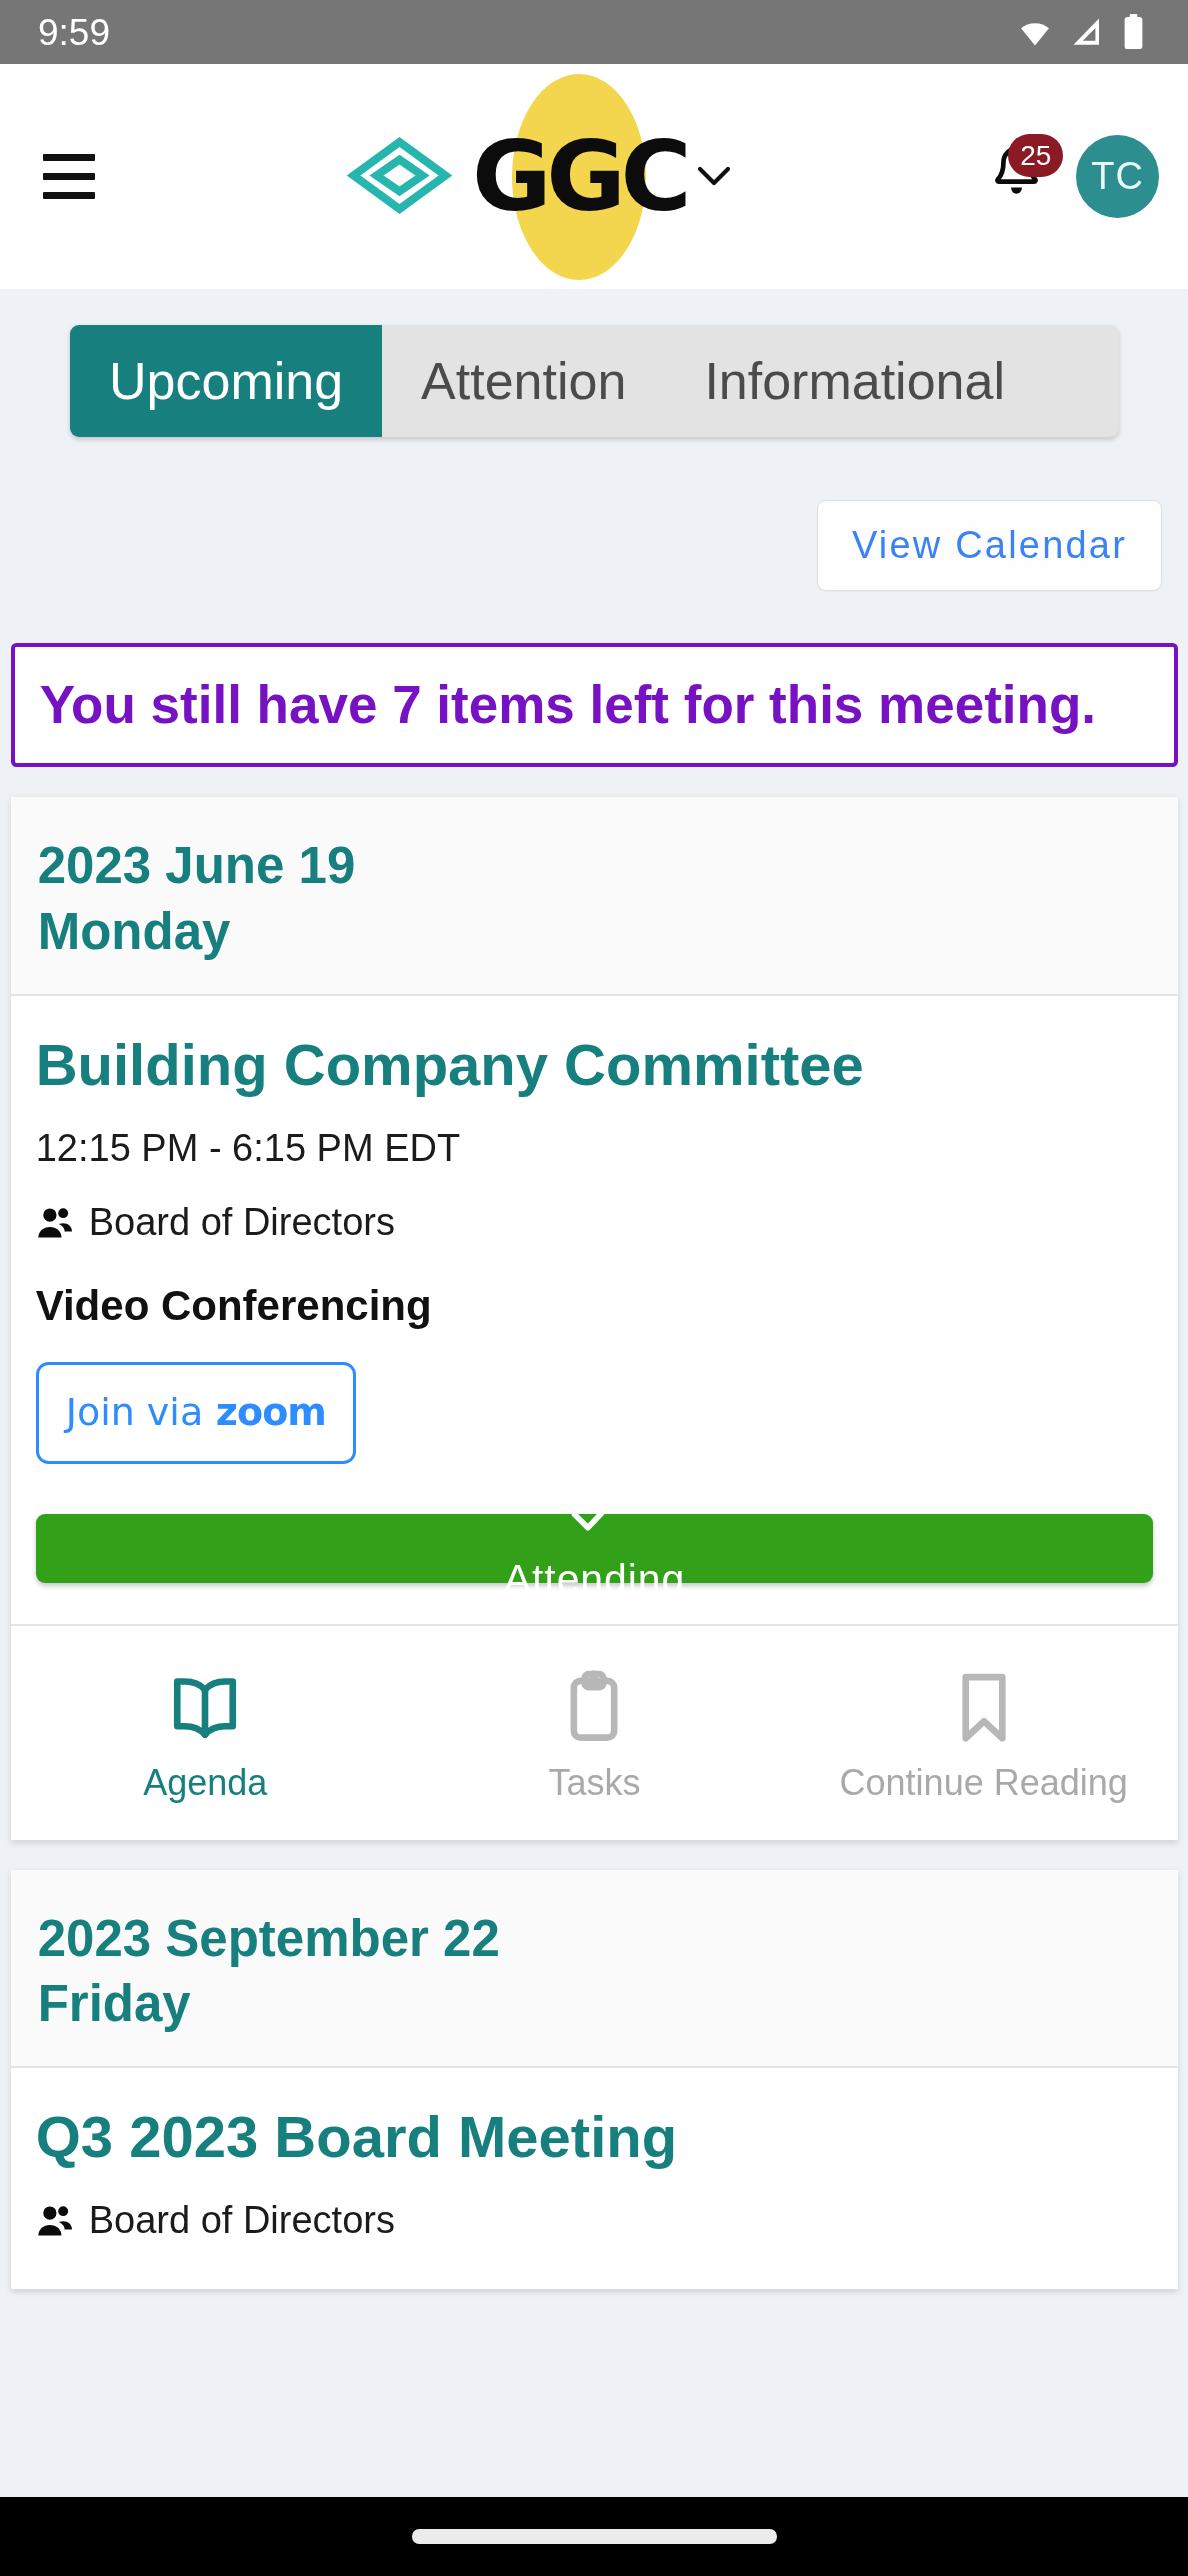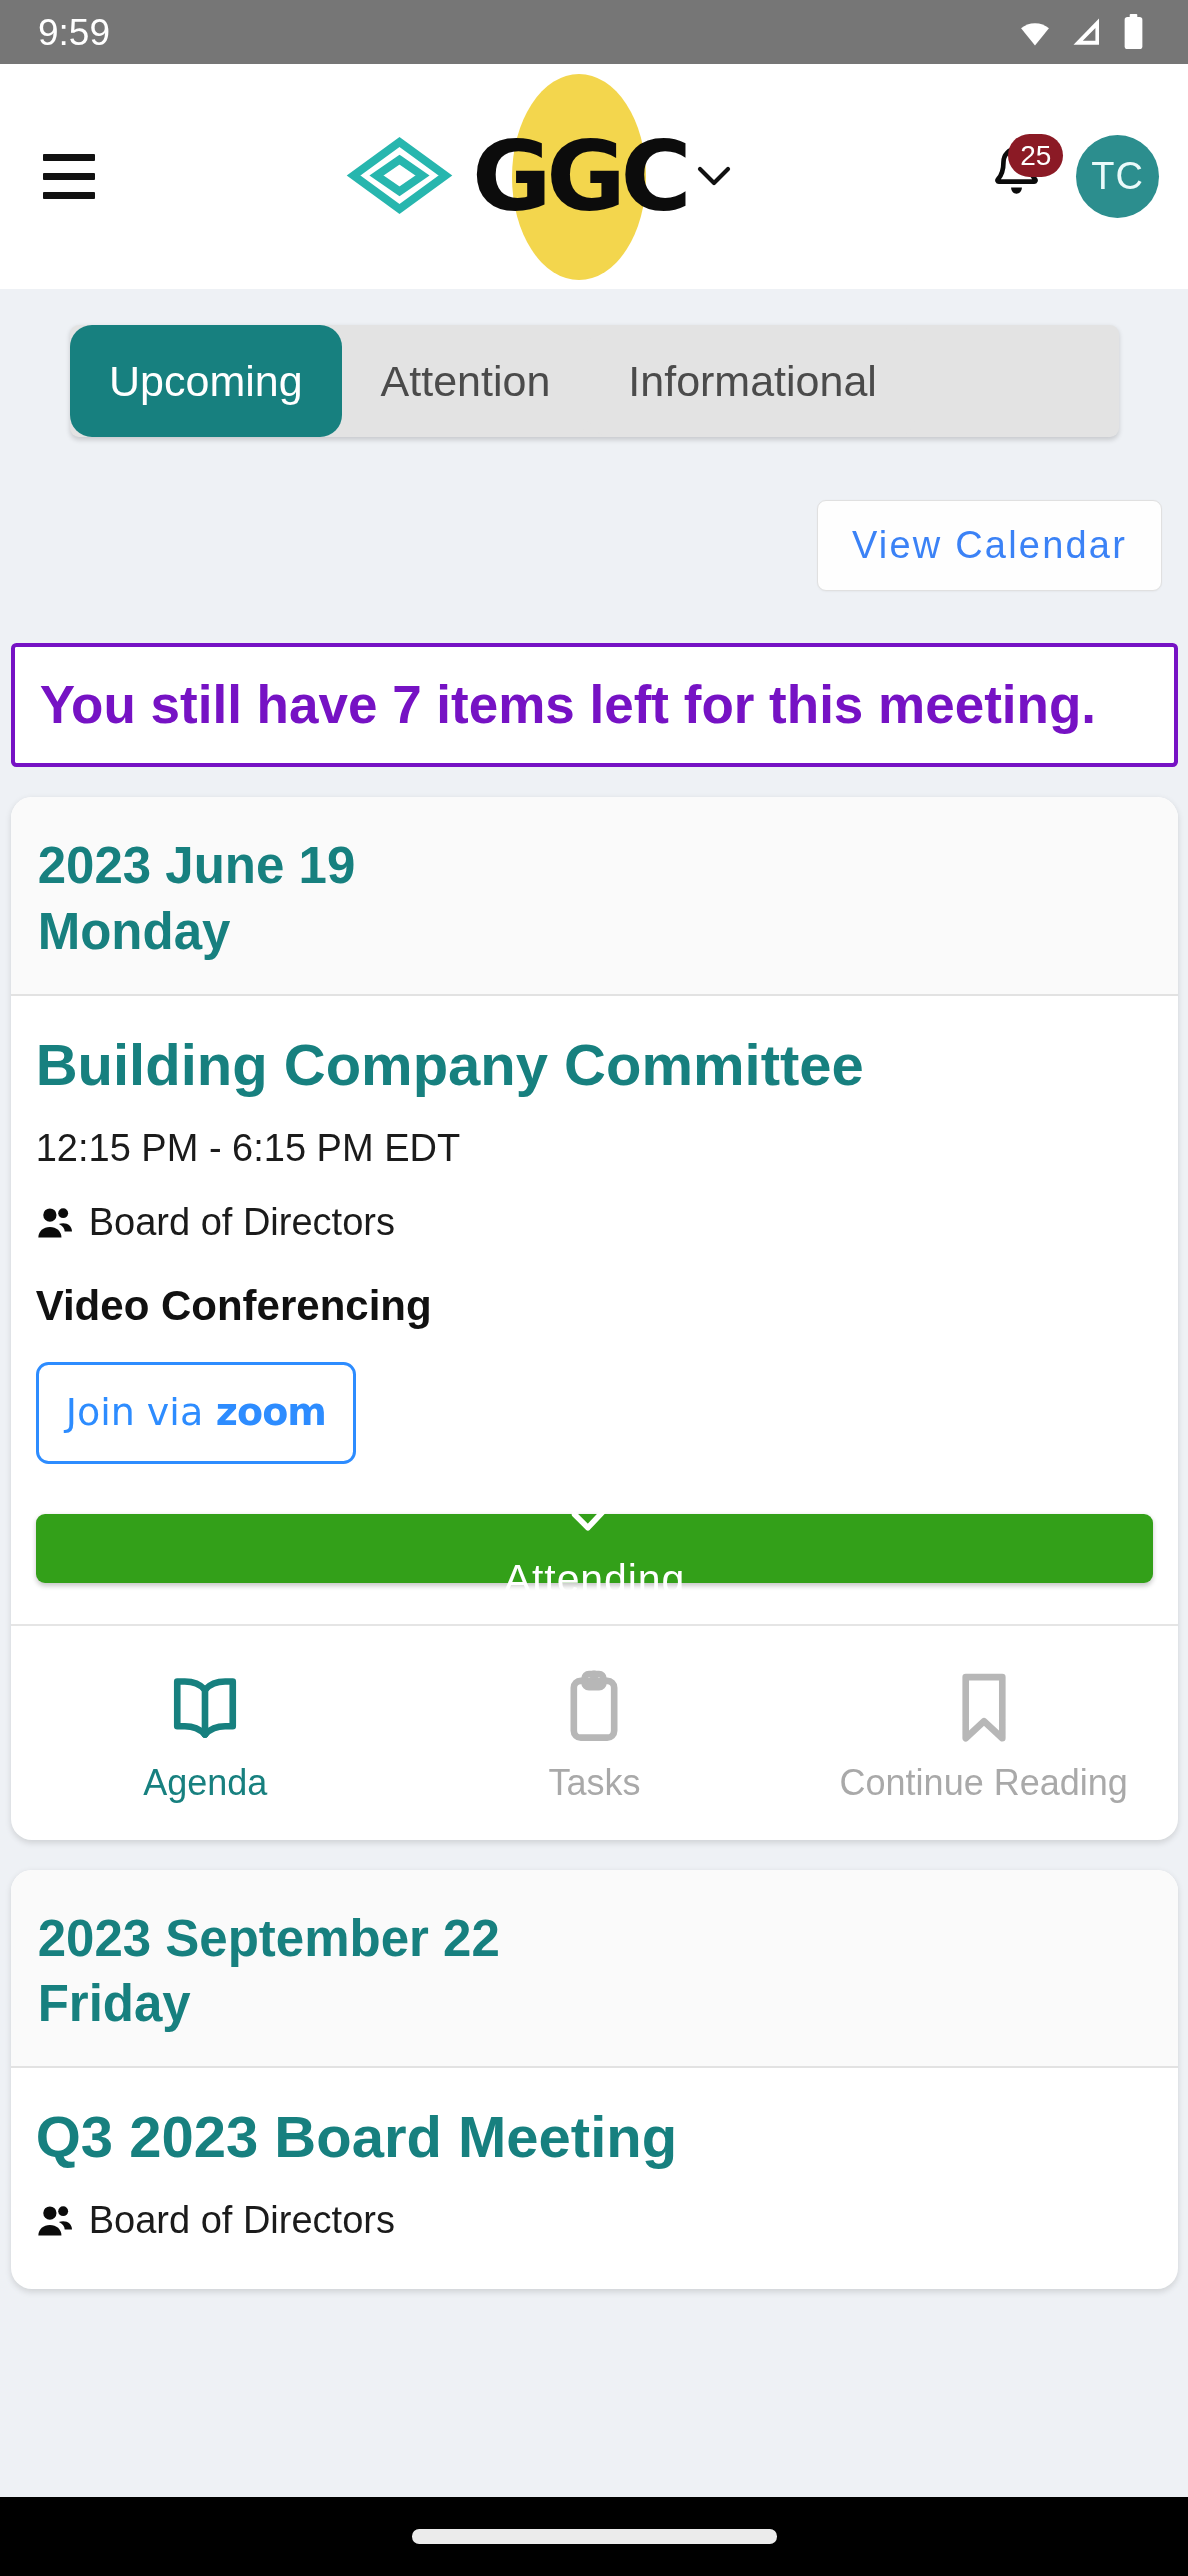--- a/index.html
+++ b/index.html
@@ -188,27 +188,26 @@
     border-radius: 9px;
     overflow: hidden;
     box-shadow: 0 2.7px 5.4px rgba(0,0,0,0.16);
     background: #e3e3e3;
   }
   .tab {
     flex: 0 0 auto;
     display: flex;
     align-items: center;
     justify-content: center;
-    font-size: 43px;
+    font-size: 52px;
     color: #4b4b4b;
     background: #e3e3e3;
     cursor: pointer;
     padding: 0 39px;
     white-space: nowrap;
-    border-radius: 22px;
   }
   .tab.active {
     background: #17807f;
     color: #ffffff;
     font-weight: 400;
     padding: 0 39px;
   }
 
   
   .calendar-row {
@@ -239,21 +238,21 @@
     font-size: 53px;
     font-weight: 700;
     color: #7612c4;
     line-height: 1.1;
   }
 
   
   .card {
     margin: 30px 10.7px 0 10.7px;
     background: #ffffff;
-    border-radius: 21px;
+    border-radius: 1px;
     box-shadow: 0 2.7px 6.3px rgba(0,0,0,0.13);
     overflow: hidden;
   }
   .card-date {
     background: #fafafa;
     padding: 36px 27px 30px 27px;
     border-bottom: 2.7px solid #e2e2e2;
   }
   .card-date .d1,
   .card-date .d2 {

